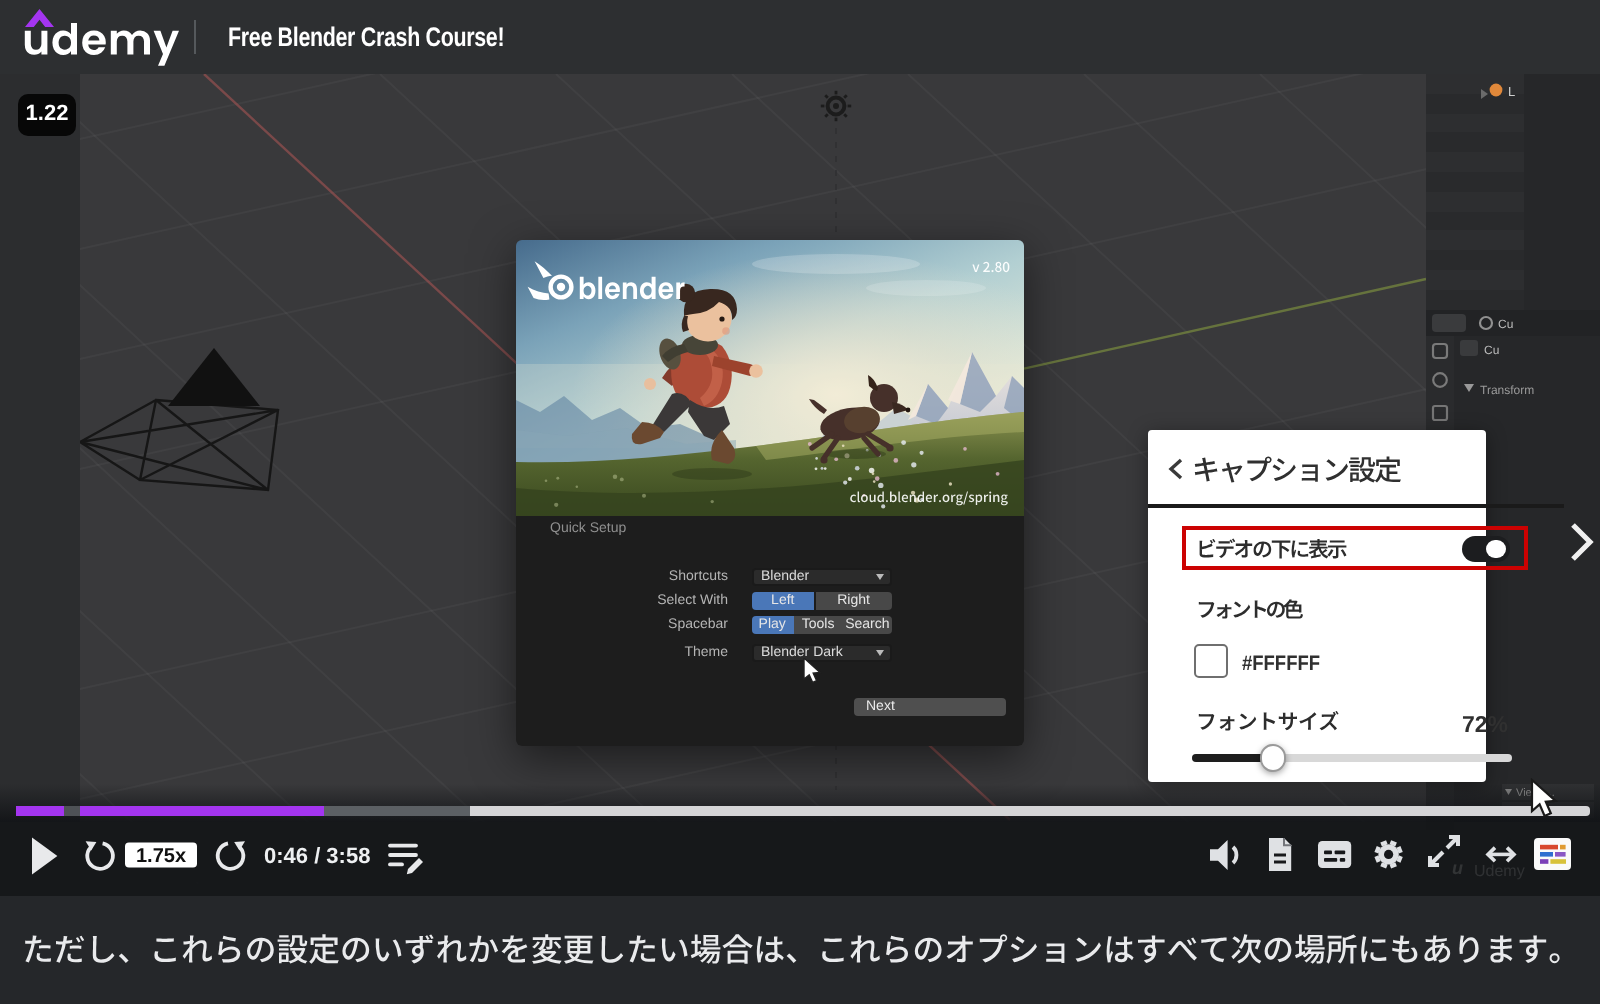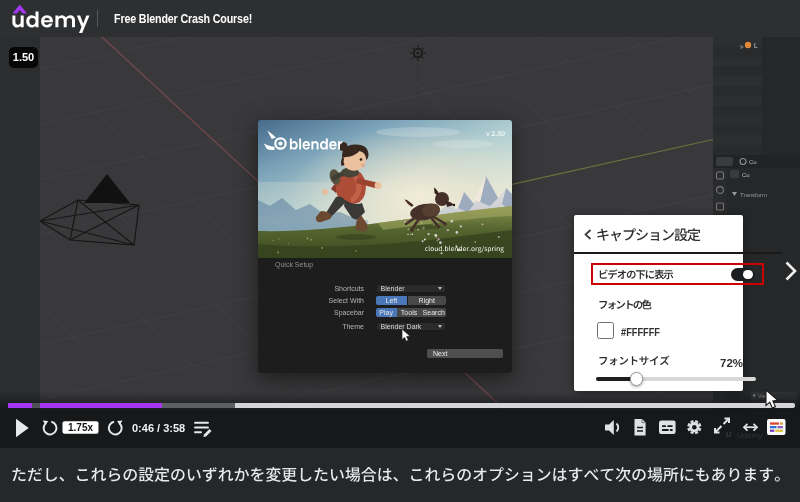--- a/index.html
+++ b/index.html
@@ -52,21 +52,21 @@
         <line x1="-5.80" y1="0.00" x2="-7.60" y2="0.00" stroke="#1c1c1c" stroke-width="1.4"></line>
         <line x1="-4.10" y1="-4.10" x2="-5.37" y2="-5.37" stroke="#1c1c1c" stroke-width="1.4"></line>
         <line x1="-0.00" y1="-5.80" x2="-0.00" y2="-7.60" stroke="#1c1c1c" stroke-width="1.4"></line>
         <line x1="4.10" y1="-4.10" x2="5.37" y2="-5.37" stroke="#1c1c1c" stroke-width="1.4"></line>
       </g>
       <line x1="418" y1="27" x2="418" y2="358" stroke="#2e2e30" stroke-width="1" stroke-dasharray="3,4" stroke-opacity="0.7"></line>
       <path d="M40,184 L78,163 M40,184 L139,168 M40,184 L134,208 M40,184 L70,203 M78,163 L139,168 L134,208 L70,203 Z M78,163 L134,208 M139,168 L70,203" fill="none" stroke="#161616" stroke-width="1.2"></path>
       <path d="M84,166 L130,166 L107,137 Z" fill="#111"></path>
     </svg>
 <div class="abs" style="left:0;top:0;width:40px;height:374px;background:#2c2d2f"></div>
-<div class="abs" style="left:9px;top:10px;width:29px;height:21px;background:#070707;border-radius:5px;color:#fff;font-size:11px;font-weight:bold;text-align:center;line-height:21px">1.50</div>
+<div class="abs" style="left:9px;top:10px;width:29px;height:21px;background:#070707;border-radius:5px;color:#fff;font-size:11px;font-weight:bold;text-align:center;line-height:21px">1.22</div>
 </div>
 <div class="abs" style="left:713px;top:37px;width:87px;height:374px;background:#262729"></div>
 <div class="abs" style="left:713px;top:37.0px;width:49px;height:9.8px;background:#2d2e30"></div>
 <div class="abs" style="left:713px;top:46.8px;width:49px;height:9.8px;background:#292a2c"></div>
 <div class="abs" style="left:713px;top:56.6px;width:49px;height:9.8px;background:#2d2e30"></div>
 <div class="abs" style="left:713px;top:66.4px;width:49px;height:9.8px;background:#292a2c"></div>
 <div class="abs" style="left:713px;top:76.2px;width:49px;height:9.8px;background:#2d2e30"></div>
 <div class="abs" style="left:713px;top:86.0px;width:49px;height:9.8px;background:#292a2c"></div>
 <div class="abs" style="left:713px;top:95.8px;width:49px;height:9.8px;background:#2d2e30"></div>
 <div class="abs" style="left:713px;top:105.6px;width:49px;height:9.8px;background:#292a2c"></div>
@@ -263,21 +263,21 @@
 <div class="abs" style="left:156.5px;top:53px;width:24px;height:12.5px;border-radius:6.5px;background:#1c1d1f"></div>
 <div class="abs" style="left:169.3px;top:54.5px;width:9.6px;height:9.6px;border-radius:50%;background:#fff"></div>
 <svg class="abs" style="left:23.5px;top:80px;overflow:visible" width="70" height="18">
       <path transform="translate(0,13.5)" d="M9.2 -6.9Q9.1 -6.8 9 -6.6Q9 -6.4 9 -6.3Q8.9 -5.9 8.7 -5.4Q8.6 -4.9 8.4 -4.4Q8.2 -3.9 8 -3.4Q7.7 -2.9 7.4 -2.5Q6.9 -1.8 6.3 -1.3Q5.7 -0.8 4.9 -0.3Q4.2 0.1 3.2 0.4L2.2 -0.7Q3.3 -1 4 -1.3Q4.8 -1.7 5.3 -2.2Q5.9 -2.6 6.3 -3.2Q6.6 -3.6 6.9 -4.2Q7.2 -4.7 7.3 -5.2Q7.5 -5.8 7.6 -6.2Q7.4 -6.2 7 -6.2Q6.7 -6.2 6.2 -6.2Q5.7 -6.2 5.1 -6.2Q4.6 -6.2 4.1 -6.2Q3.5 -6.2 3.2 -6.2Q2.8 -6.2 2.6 -6.2Q2.2 -6.2 1.9 -6.2Q1.6 -6.2 1.4 -6.2V-7.5Q1.6 -7.5 1.8 -7.5Q2 -7.5 2.2 -7.4Q2.4 -7.4 2.6 -7.4Q2.7 -7.4 3 -7.4Q3.4 -7.4 3.8 -7.4Q4.2 -7.4 4.7 -7.4Q5.1 -7.4 5.6 -7.4Q6 -7.4 6.4 -7.4Q6.8 -7.4 7.1 -7.4Q7.4 -7.4 7.5 -7.4Q7.7 -7.4 7.9 -7.4Q8.1 -7.5 8.2 -7.5Z M15.6 -6.4Q15.6 -6.3 15.6 -6Q15.6 -5.8 15.6 -5.6Q15.6 -5.3 15.6 -4.9Q15.6 -4.5 15.6 -4Q15.6 -3.5 15.7 -3Q15.7 -2.5 15.7 -2Q15.7 -1.4 15.7 -1Q15.7 -0.5 15.7 -0.1Q15.7 0.3 15.4 0.5Q15.2 0.8 14.8 0.8Q14.5 0.8 14.2 0.8Q14 0.8 13.7 0.8Q13.4 0.7 13.2 0.7L13.1 -0.3Q13.4 -0.3 13.8 -0.3Q14.1 -0.2 14.3 -0.2Q14.5 -0.2 14.5 -0.3Q14.6 -0.4 14.6 -0.6Q14.6 -0.9 14.6 -1.3Q14.6 -1.7 14.6 -2.1Q14.6 -2.6 14.6 -3.1Q14.6 -3.6 14.6 -4Q14.5 -4.5 14.5 -4.9Q14.5 -5.3 14.5 -5.6Q14.5 -5.8 14.5 -6Q14.5 -6.2 14.4 -6.4ZM10.7 -5Q10.9 -5 11.2 -4.9Q11.4 -4.9 11.6 -4.9Q11.7 -4.9 12.1 -4.9Q12.4 -4.9 12.8 -4.9Q13.3 -4.9 13.8 -4.9Q14.3 -4.9 14.8 -4.9Q15.3 -4.9 15.8 -4.9Q16.2 -4.9 16.5 -4.9Q16.8 -4.9 16.9 -4.9Q17.1 -4.9 17.3 -4.9Q17.6 -5 17.7 -5V-3.8Q17.5 -3.9 17.3 -3.9Q17.1 -3.9 17 -3.9Q16.9 -3.9 16.6 -3.9Q16.3 -3.9 15.8 -3.9Q15.4 -3.9 14.9 -3.9Q14.3 -3.9 13.8 -3.9Q13.3 -3.9 12.8 -3.9Q12.4 -3.9 12 -3.9Q11.7 -3.9 11.6 -3.9Q11.4 -3.9 11.2 -3.9Q10.9 -3.9 10.7 -3.8ZM10.3 -1Q10.9 -1.3 11.6 -1.7Q12.2 -2 12.7 -2.5Q13.2 -2.9 13.6 -3.4Q14 -3.8 14.2 -4.2L14.8 -4.2L14.9 -3.3Q14.7 -2.9 14.3 -2.5Q13.9 -2.1 13.3 -1.6Q12.8 -1.1 12.3 -0.7Q11.7 -0.3 11.1 -0Z M19.9 -7.8Q20.1 -7.6 20.5 -7.4Q20.9 -7.1 21.3 -6.8Q21.6 -6.5 22 -6.2Q22.3 -5.9 22.5 -5.6L21.6 -4.7Q21.4 -4.9 21.1 -5.2Q20.8 -5.5 20.4 -5.8Q20 -6.1 19.6 -6.4Q19.3 -6.7 19 -6.9ZM18.7 -0.9Q19.5 -1 20.2 -1.2Q21 -1.4 21.6 -1.7Q22.2 -2 22.7 -2.3Q23.6 -2.8 24.3 -3.5Q25 -4.2 25.6 -4.9Q26.1 -5.6 26.4 -6.3L27.1 -5Q26.8 -4.3 26.2 -3.6Q25.6 -2.9 24.9 -2.3Q24.2 -1.7 23.4 -1.2Q22.9 -0.8 22.2 -0.6Q21.6 -0.3 20.9 -0Q20.2 0.2 19.5 0.3Z M29.4 -1Q29.4 -1.2 29.4 -1.6Q29.4 -2.1 29.4 -2.7Q29.4 -3.3 29.4 -3.9Q29.4 -4.6 29.4 -5.2Q29.4 -5.8 29.4 -6.3Q29.4 -6.8 29.4 -7Q29.4 -7.2 29.4 -7.6Q29.4 -7.9 29.3 -8.2H30.8Q30.8 -7.9 30.7 -7.6Q30.7 -7.3 30.7 -7Q30.7 -6.7 30.7 -6.1Q30.7 -5.6 30.7 -5Q30.7 -4.4 30.7 -3.8Q30.7 -3.1 30.7 -2.6Q30.7 -2 30.7 -1.6Q30.7 -1.1 30.7 -1Q30.7 -0.8 30.7 -0.6Q30.7 -0.3 30.7 -0.1Q30.8 0.2 30.8 0.4H29.3Q29.4 0.1 29.4 -0.3Q29.4 -0.7 29.4 -1ZM30.4 -5.5Q30.9 -5.3 31.6 -5.1Q32.2 -4.9 32.9 -4.7Q33.5 -4.4 34.1 -4.2Q34.7 -4 35.1 -3.8L34.5 -2.5Q34.1 -2.7 33.6 -2.9Q33 -3.2 32.5 -3.4Q31.9 -3.6 31.4 -3.8Q30.9 -4 30.4 -4.1Z M40.9 -7.1Q40.8 -6.3 40.6 -5.4Q40.4 -4.5 40.2 -3.6Q39.9 -2.6 39.5 -1.8Q39.1 -1.1 38.6 -0.7Q38.1 -0.3 37.6 -0.3Q37 -0.3 36.6 -0.7Q36.1 -1 35.8 -1.7Q35.5 -2.4 35.5 -3.3Q35.5 -4.1 35.9 -4.9Q36.3 -5.7 36.9 -6.3Q37.5 -6.9 38.4 -7.3Q39.3 -7.6 40.2 -7.6Q41.2 -7.6 42 -7.3Q42.7 -7 43.3 -6.5Q43.8 -5.9 44.1 -5.2Q44.4 -4.5 44.4 -3.7Q44.4 -2.6 43.9 -1.7Q43.5 -0.9 42.6 -0.3Q41.7 0.2 40.4 0.4L39.7 -0.7Q40 -0.7 40.3 -0.7Q40.5 -0.8 40.7 -0.8Q41.2 -0.9 41.6 -1.2Q42.1 -1.4 42.4 -1.8Q42.8 -2.1 42.9 -2.6Q43.1 -3.1 43.1 -3.7Q43.1 -4.3 42.9 -4.8Q42.7 -5.4 42.4 -5.7Q42 -6.1 41.5 -6.3Q40.9 -6.6 40.2 -6.6Q39.4 -6.6 38.7 -6.3Q38.1 -6 37.6 -5.5Q37.2 -5 37 -4.4Q36.7 -3.9 36.7 -3.4Q36.7 -2.8 36.9 -2.4Q37 -2.1 37.2 -1.9Q37.4 -1.7 37.6 -1.7Q37.8 -1.7 38.1 -1.9Q38.3 -2.2 38.5 -2.7Q38.7 -3.1 39 -3.9Q39.2 -4.6 39.4 -5.5Q39.5 -6.3 39.6 -7.2Z M45.7 -3.7H51.9V-2.6H45.7ZM48.2 -5.8H49.3V-3.1H48.2ZM45.6 -6.2H52.7V-2.2H51.5V-5.2H45.6ZM45.1 -6.2H46.2V-1Q46.2 -0.7 46.3 -0.5Q46.4 -0.3 46.7 -0.3Q47 -0.2 47.5 -0.2Q47.7 -0.2 47.9 -0.2Q48.2 -0.2 48.6 -0.2Q48.9 -0.2 49.3 -0.2Q49.7 -0.2 50.1 -0.2Q50.4 -0.2 50.7 -0.2Q51 -0.2 51.2 -0.2Q51.7 -0.2 51.9 -0.3Q52.2 -0.4 52.3 -0.7Q52.4 -1.1 52.4 -1.6Q52.6 -1.5 53 -1.4Q53.3 -1.3 53.5 -1.2Q53.4 -0.5 53.2 -0Q53 0.4 52.5 0.6Q52.1 0.8 51.2 0.8Q51.1 0.8 50.8 0.8Q50.5 0.8 50.2 0.8Q49.8 0.8 49.4 0.8Q49 0.8 48.6 0.8Q48.2 0.8 47.9 0.8Q47.7 0.8 47.5 0.8Q46.6 0.8 46.1 0.7Q45.5 0.5 45.3 0.1Q45.1 -0.3 45.1 -1ZM46.9 -8.1H50.1V-7.1H46.4ZM46.8 -8.9 48 -8.6Q47.6 -7.9 47.1 -7.3Q46.6 -6.6 45.9 -6Q45.3 -5.3 44.6 -4.8Q44.5 -4.9 44.3 -5Q44.2 -5.2 44 -5.3Q43.9 -5.5 43.7 -5.6Q44.5 -6 45 -6.6Q45.6 -7.2 46 -7.7Q46.5 -8.3 46.8 -8.9ZM49.6 -8.1H49.8L50 -8.2L50.8 -7.7Q50.6 -7.2 50.3 -6.8Q50 -6.3 49.7 -5.9Q49.4 -5.5 49.1 -5.2Q49 -5.3 48.9 -5.5Q48.8 -5.6 48.6 -5.7Q48.5 -5.9 48.4 -5.9Q48.6 -6.2 48.8 -6.5Q49.1 -6.9 49.3 -7.2Q49.5 -7.6 49.6 -7.9Z" fill="#2d2d2d"></path>
     </svg>
 <div class="abs" style="left:22.5px;top:106.5px;width:17.3px;height:17.3px;border:1.6px solid #6f6f6f;border-radius:2.5px;background:#fff"></div>
 <div class="abs" style="left:47px;top:110.5px;color:#303030;font-size:10.5px;font-weight:bold;transform:scaleX(.88);transform-origin:left">#FFFFFF</div>
 <svg class="abs" style="left:23.5px;top:136px;overflow:visible" width="80" height="18">
       <path transform="translate(0,13.5)" d="M9.2 -6.9Q9.1 -6.8 9 -6.6Q9 -6.4 9 -6.3Q8.9 -5.9 8.7 -5.4Q8.6 -4.9 8.4 -4.4Q8.2 -3.9 8 -3.4Q7.7 -2.9 7.4 -2.5Q6.9 -1.8 6.3 -1.3Q5.7 -0.8 4.9 -0.3Q4.2 0.1 3.2 0.4L2.2 -0.7Q3.3 -1 4 -1.3Q4.8 -1.7 5.3 -2.2Q5.9 -2.6 6.3 -3.2Q6.6 -3.6 6.9 -4.2Q7.2 -4.7 7.3 -5.2Q7.5 -5.8 7.6 -6.2Q7.4 -6.2 7 -6.2Q6.7 -6.2 6.2 -6.2Q5.7 -6.2 5.1 -6.2Q4.6 -6.2 4.1 -6.2Q3.5 -6.2 3.2 -6.2Q2.8 -6.2 2.6 -6.2Q2.2 -6.2 1.9 -6.2Q1.6 -6.2 1.4 -6.2V-7.5Q1.6 -7.5 1.8 -7.5Q2 -7.5 2.2 -7.4Q2.4 -7.4 2.6 -7.4Q2.7 -7.4 3 -7.4Q3.4 -7.4 3.8 -7.4Q4.2 -7.4 4.7 -7.4Q5.1 -7.4 5.6 -7.4Q6 -7.4 6.4 -7.4Q6.8 -7.4 7.1 -7.4Q7.4 -7.4 7.5 -7.4Q7.7 -7.4 7.9 -7.4Q8.1 -7.5 8.2 -7.5Z M17.1 -6.4Q17.1 -6.3 17.1 -6Q17.1 -5.8 17.1 -5.6Q17.1 -5.3 17.1 -4.9Q17.1 -4.5 17.1 -4Q17.1 -3.5 17.2 -3Q17.2 -2.5 17.2 -2Q17.2 -1.4 17.2 -1Q17.2 -0.5 17.2 -0.1Q17.2 0.3 16.9 0.5Q16.7 0.8 16.3 0.8Q16 0.8 15.7 0.8Q15.5 0.8 15.2 0.8Q14.9 0.7 14.7 0.7L14.6 -0.3Q14.9 -0.3 15.3 -0.3Q15.6 -0.2 15.8 -0.2Q16 -0.2 16 -0.3Q16.1 -0.4 16.1 -0.6Q16.1 -0.9 16.1 -1.3Q16.1 -1.7 16.1 -2.1Q16.1 -2.6 16.1 -3.1Q16.1 -3.6 16.1 -4Q16 -4.5 16 -4.9Q16 -5.3 16 -5.6Q16 -5.8 16 -6Q16 -6.2 15.9 -6.4ZM12.2 -5Q12.4 -5 12.7 -4.9Q12.9 -4.9 13.1 -4.9Q13.2 -4.9 13.6 -4.9Q13.9 -4.9 14.3 -4.9Q14.8 -4.9 15.3 -4.9Q15.8 -4.9 16.3 -4.9Q16.8 -4.9 17.3 -4.9Q17.7 -4.9 18 -4.9Q18.3 -4.9 18.4 -4.9Q18.6 -4.9 18.8 -4.9Q19.1 -5 19.2 -5V-3.8Q19 -3.9 18.8 -3.9Q18.6 -3.9 18.5 -3.9Q18.4 -3.9 18.1 -3.9Q17.8 -3.9 17.3 -3.9Q16.9 -3.9 16.4 -3.9Q15.8 -3.9 15.3 -3.9Q14.8 -3.9 14.3 -3.9Q13.9 -3.9 13.5 -3.9Q13.2 -3.9 13.1 -3.9Q12.9 -3.9 12.7 -3.9Q12.4 -3.9 12.2 -3.8ZM11.8 -1Q12.4 -1.3 13.1 -1.7Q13.7 -2 14.2 -2.5Q14.7 -2.9 15.1 -3.4Q15.5 -3.8 15.7 -4.2L16.3 -4.2L16.4 -3.3Q16.2 -2.9 15.8 -2.5Q15.4 -2.1 14.8 -1.6Q14.3 -1.1 13.8 -0.7Q13.2 -0.3 12.6 -0Z M22.9 -7.8Q23.1 -7.6 23.5 -7.4Q23.9 -7.1 24.3 -6.8Q24.6 -6.5 25 -6.2Q25.3 -5.9 25.5 -5.6L24.6 -4.7Q24.4 -4.9 24.1 -5.2Q23.8 -5.5 23.4 -5.8Q23 -6.1 22.6 -6.4Q22.3 -6.7 22 -6.9ZM21.7 -0.9Q22.5 -1 23.2 -1.2Q24 -1.4 24.6 -1.7Q25.2 -2 25.7 -2.3Q26.6 -2.8 27.3 -3.5Q28 -4.2 28.6 -4.9Q29.1 -5.6 29.4 -6.3L30.1 -5Q29.8 -4.3 29.2 -3.6Q28.6 -2.9 27.9 -2.3Q27.2 -1.7 26.4 -1.2Q25.9 -0.8 25.2 -0.6Q24.6 -0.3 23.9 -0Q23.2 0.2 22.5 0.3Z M33.9 -1Q33.9 -1.2 33.9 -1.6Q33.9 -2.1 33.9 -2.7Q33.9 -3.3 33.9 -3.9Q33.9 -4.6 33.9 -5.2Q33.9 -5.8 33.9 -6.3Q33.9 -6.8 33.9 -7Q33.9 -7.2 33.9 -7.6Q33.9 -7.9 33.8 -8.2H35.3Q35.3 -7.9 35.2 -7.6Q35.2 -7.3 35.2 -7Q35.2 -6.7 35.2 -6.1Q35.2 -5.6 35.2 -5Q35.2 -4.4 35.2 -3.8Q35.2 -3.1 35.2 -2.6Q35.2 -2 35.2 -1.6Q35.2 -1.1 35.2 -1Q35.2 -0.8 35.2 -0.6Q35.2 -0.3 35.2 -0.1Q35.3 0.2 35.3 0.4H33.8Q33.9 0.1 33.9 -0.3Q33.9 -0.7 33.9 -1ZM34.9 -5.5Q35.4 -5.3 36.1 -5.1Q36.7 -4.9 37.4 -4.7Q38 -4.4 38.6 -4.2Q39.2 -4 39.6 -3.8L39 -2.5Q38.6 -2.7 38.1 -2.9Q37.5 -3.2 37 -3.4Q36.4 -3.6 35.9 -3.8Q35.4 -4 34.9 -4.1Z M48.5 -4.6Q48.5 -3.7 48.4 -2.9Q48.2 -2.1 47.9 -1.4Q47.5 -0.8 46.9 -0.3Q46.3 0.2 45.4 0.6L44.4 -0.3Q45.2 -0.6 45.7 -0.9Q46.2 -1.3 46.6 -1.7Q46.9 -2.2 47.1 -2.9Q47.3 -3.6 47.3 -4.6V-7.3Q47.3 -7.6 47.3 -7.8Q47.3 -8.1 47.2 -8.2H48.6Q48.5 -8.1 48.5 -7.8Q48.5 -7.6 48.5 -7.3ZM44.7 -8.1Q44.7 -8 44.7 -7.8Q44.7 -7.6 44.7 -7.3V-3.5Q44.7 -3.3 44.7 -3.1Q44.7 -2.9 44.7 -2.7Q44.7 -2.6 44.7 -2.5H43.4Q43.4 -2.6 43.4 -2.7Q43.5 -2.9 43.5 -3.1Q43.5 -3.3 43.5 -3.5V-7.3Q43.5 -7.5 43.5 -7.7Q43.4 -7.9 43.4 -8.1ZM41.4 -6.2Q41.5 -6.2 41.7 -6.2Q41.8 -6.2 42.1 -6.2Q42.3 -6.1 42.5 -6.1H49.4Q49.8 -6.1 50 -6.2Q50.3 -6.2 50.5 -6.2V-5Q50.3 -5 50 -5Q49.8 -5 49.4 -5H42.5Q42.3 -5 42.1 -5Q41.9 -5 41.7 -5Q41.5 -5 41.4 -5Z M51.7 -4Q53.1 -4.3 54.2 -4.8Q55.4 -5.3 56.3 -5.9Q56.8 -6.2 57.3 -6.6Q57.9 -7 58.3 -7.5Q58.8 -7.9 59.2 -8.4L60.2 -7.4Q59.7 -6.9 59.2 -6.5Q58.6 -6 58 -5.6Q57.4 -5.1 56.8 -4.8Q56.2 -4.4 55.5 -4.1Q54.8 -3.7 53.9 -3.4Q53.1 -3 52.3 -2.8ZM56.1 -5.2 57.4 -5.6V-0.9Q57.4 -0.7 57.4 -0.4Q57.4 -0.1 57.4 0.1Q57.4 0.3 57.5 0.4H56Q56 0.3 56 0.1Q56 -0.1 56 -0.4Q56.1 -0.7 56.1 -0.9Z M69.2 -8.6Q69.3 -8.4 69.5 -8.1Q69.6 -7.9 69.8 -7.6Q69.9 -7.4 70 -7.2L69.2 -6.8Q69.1 -7.2 68.8 -7.6Q68.6 -8 68.4 -8.3ZM70.4 -9Q70.6 -8.8 70.7 -8.5Q70.9 -8.2 71 -8Q71.2 -7.7 71.3 -7.5L70.5 -7.2Q70.4 -7.6 70.1 -8Q69.9 -8.4 69.7 -8.7ZM69.6 -6.8Q69.5 -6.7 69.4 -6.5Q69.3 -6.3 69.2 -6.2Q69 -5.7 68.7 -5.1Q68.4 -4.5 68 -3.9Q67.6 -3.3 67.1 -2.8Q66.6 -2.1 65.9 -1.5Q65.2 -0.8 64.4 -0.3Q63.6 0.2 62.8 0.6L61.8 -0.4Q62.7 -0.7 63.5 -1.2Q64.3 -1.7 64.9 -2.3Q65.6 -2.9 66.1 -3.4Q66.5 -3.8 66.8 -4.3Q67.1 -4.7 67.4 -5.2Q67.6 -5.7 67.7 -6.1Q67.6 -6.1 67.3 -6.1Q67.1 -6.1 66.7 -6.1Q66.3 -6.1 65.9 -6.1Q65.5 -6.1 65.1 -6.1Q64.7 -6.1 64.4 -6.1Q64.2 -6.1 64 -6.1Q63.8 -6.1 63.6 -6Q63.4 -6 63.2 -6Q63 -6 62.9 -6V-7.3Q63 -7.3 63.2 -7.3Q63.4 -7.3 63.7 -7.3Q63.9 -7.2 64 -7.2Q64.2 -7.2 64.5 -7.2Q64.8 -7.2 65.1 -7.2Q65.5 -7.2 66 -7.2Q66.4 -7.2 66.8 -7.2Q67.1 -7.2 67.4 -7.2Q67.7 -7.2 67.8 -7.2Q68.1 -7.2 68.4 -7.3Q68.7 -7.3 68.8 -7.4ZM67.3 -3.5Q67.7 -3.2 68.1 -2.8Q68.6 -2.3 69 -1.9Q69.5 -1.4 69.9 -1Q70.2 -0.6 70.5 -0.3L69.4 0.6Q69.1 0.1 68.6 -0.5Q68.1 -1 67.5 -1.6Q67 -2.2 66.4 -2.7Z" fill="#2d2d2d"></path>
     </svg>
-<div class="abs" style="left:146px;top:141.5px;width:34px;color:#303030;font-size:11.5px;font-weight:bold">72%</div>
+<div class="abs" style="left:146px;top:141.5px;width:34px;text-align:right;color:#303030;font-size:11.5px;font-weight:bold">72%</div>
 <div class="abs" style="left:22px;top:162.3px;width:159.5px;height:3.6px;border-radius:2px;background:#d8d8d8"></div>
 <div class="abs" style="left:22px;top:162.3px;width:40.3px;height:3.6px;border-radius:2px;background:#1e1e1e"></div>
 <div class="abs" style="left:55.6px;top:157.4px;width:13.4px;height:13.4px;border-radius:50%;background:#fff;border:1px solid #9a9a9a;box-shadow:0 1px 3px rgba(0,0,0,.35)"></div>
 </div>
 <svg class="abs" style="left:783px;top:260px" width="17" height="24">
     <path d="M3.5,2.5 L12,11 L3.5,19.5" fill="none" stroke="#f0f0f0" stroke-width="2.6"></path>
   </svg>
 <div class="abs" style="left:0;top:392px;width:800px;height:19px;background:linear-gradient(rgba(17,19,22,0),rgba(17,19,22,.9))"></div>
 <div class="abs" style="left:0;top:411px;width:800px;height:37px;background:rgba(19,21,24,.93)"></div>
 <div class="abs" style="left:726px;top:429px;color:rgba(255,255,255,.12);font-size:9px;font-style:italic;font-weight:bold">u</div>

